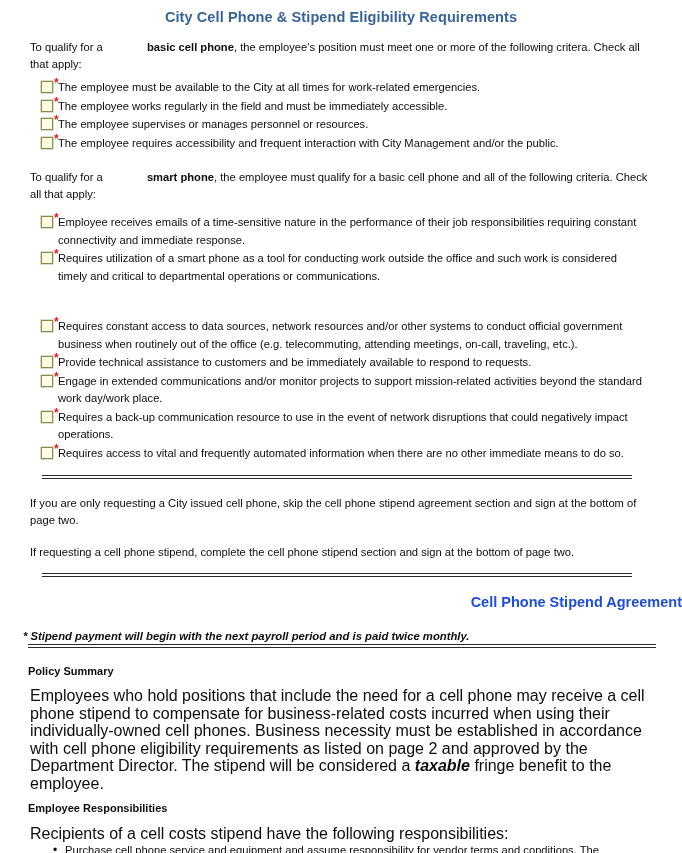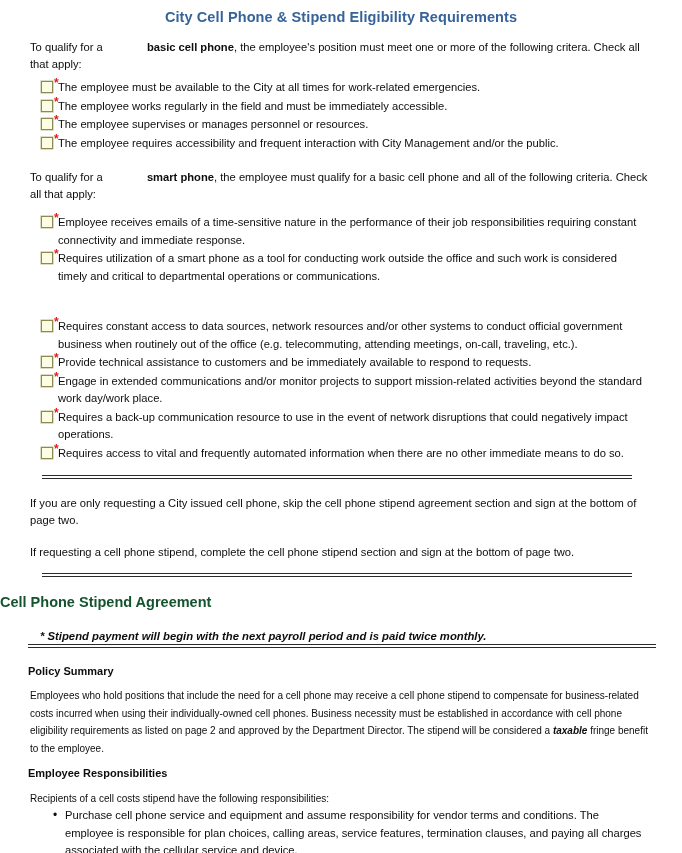--- a/index.html
+++ b/index.html
@@ -28,24 +28,24 @@
     color: #36639a;
     font-size: 14.5px;
     font-weight: bold;
     text-align: center;
     letter-spacing: 0.1px;
     margin: 0;
     padding-top: 8px;
     line-height: 19px;
   }
   .section-title {
-    color: #14532d;
+    color: #1d4ed8;
     font-size: 14.5px;
     font-weight: bold;
-    text-align: left;
+    text-align: right;
     margin: 0;
     line-height: 19px;
   }
 
   
   .intro {
     font-size: 11.2px;
     line-height: 16.5px;
     margin: 0;
     padding: 0 30px 0 30px;
@@ -119,35 +119,35 @@
   .rule-wide {
     width: 628px;
     margin-left: 28px;
   }
 
   
   .stipend-note {
     font-size: 11.3px;
     font-weight: bold;
     font-style: italic;
-    padding-left: 40px;
+    padding-left: 23px;
     line-height: 16px;
     margin: 0;
   }
 
   
   .blk-head {
     font-size: 11px;
     font-weight: bold;
     padding-left: 20px;
     line-height: 16.5px;
     margin: 8px;
   }
   .blk-para {
-    font-size: 10px;
+    font-size: 16px;
     line-height: 17.5px;
     padding: 0 30px 0 30px;
     margin: 0;
     text-align: left;
   }
   .blk-para i { font-style: italic; font-weight: bold; }
 
   .bullets {
     margin: 0;
     padding: 0;

